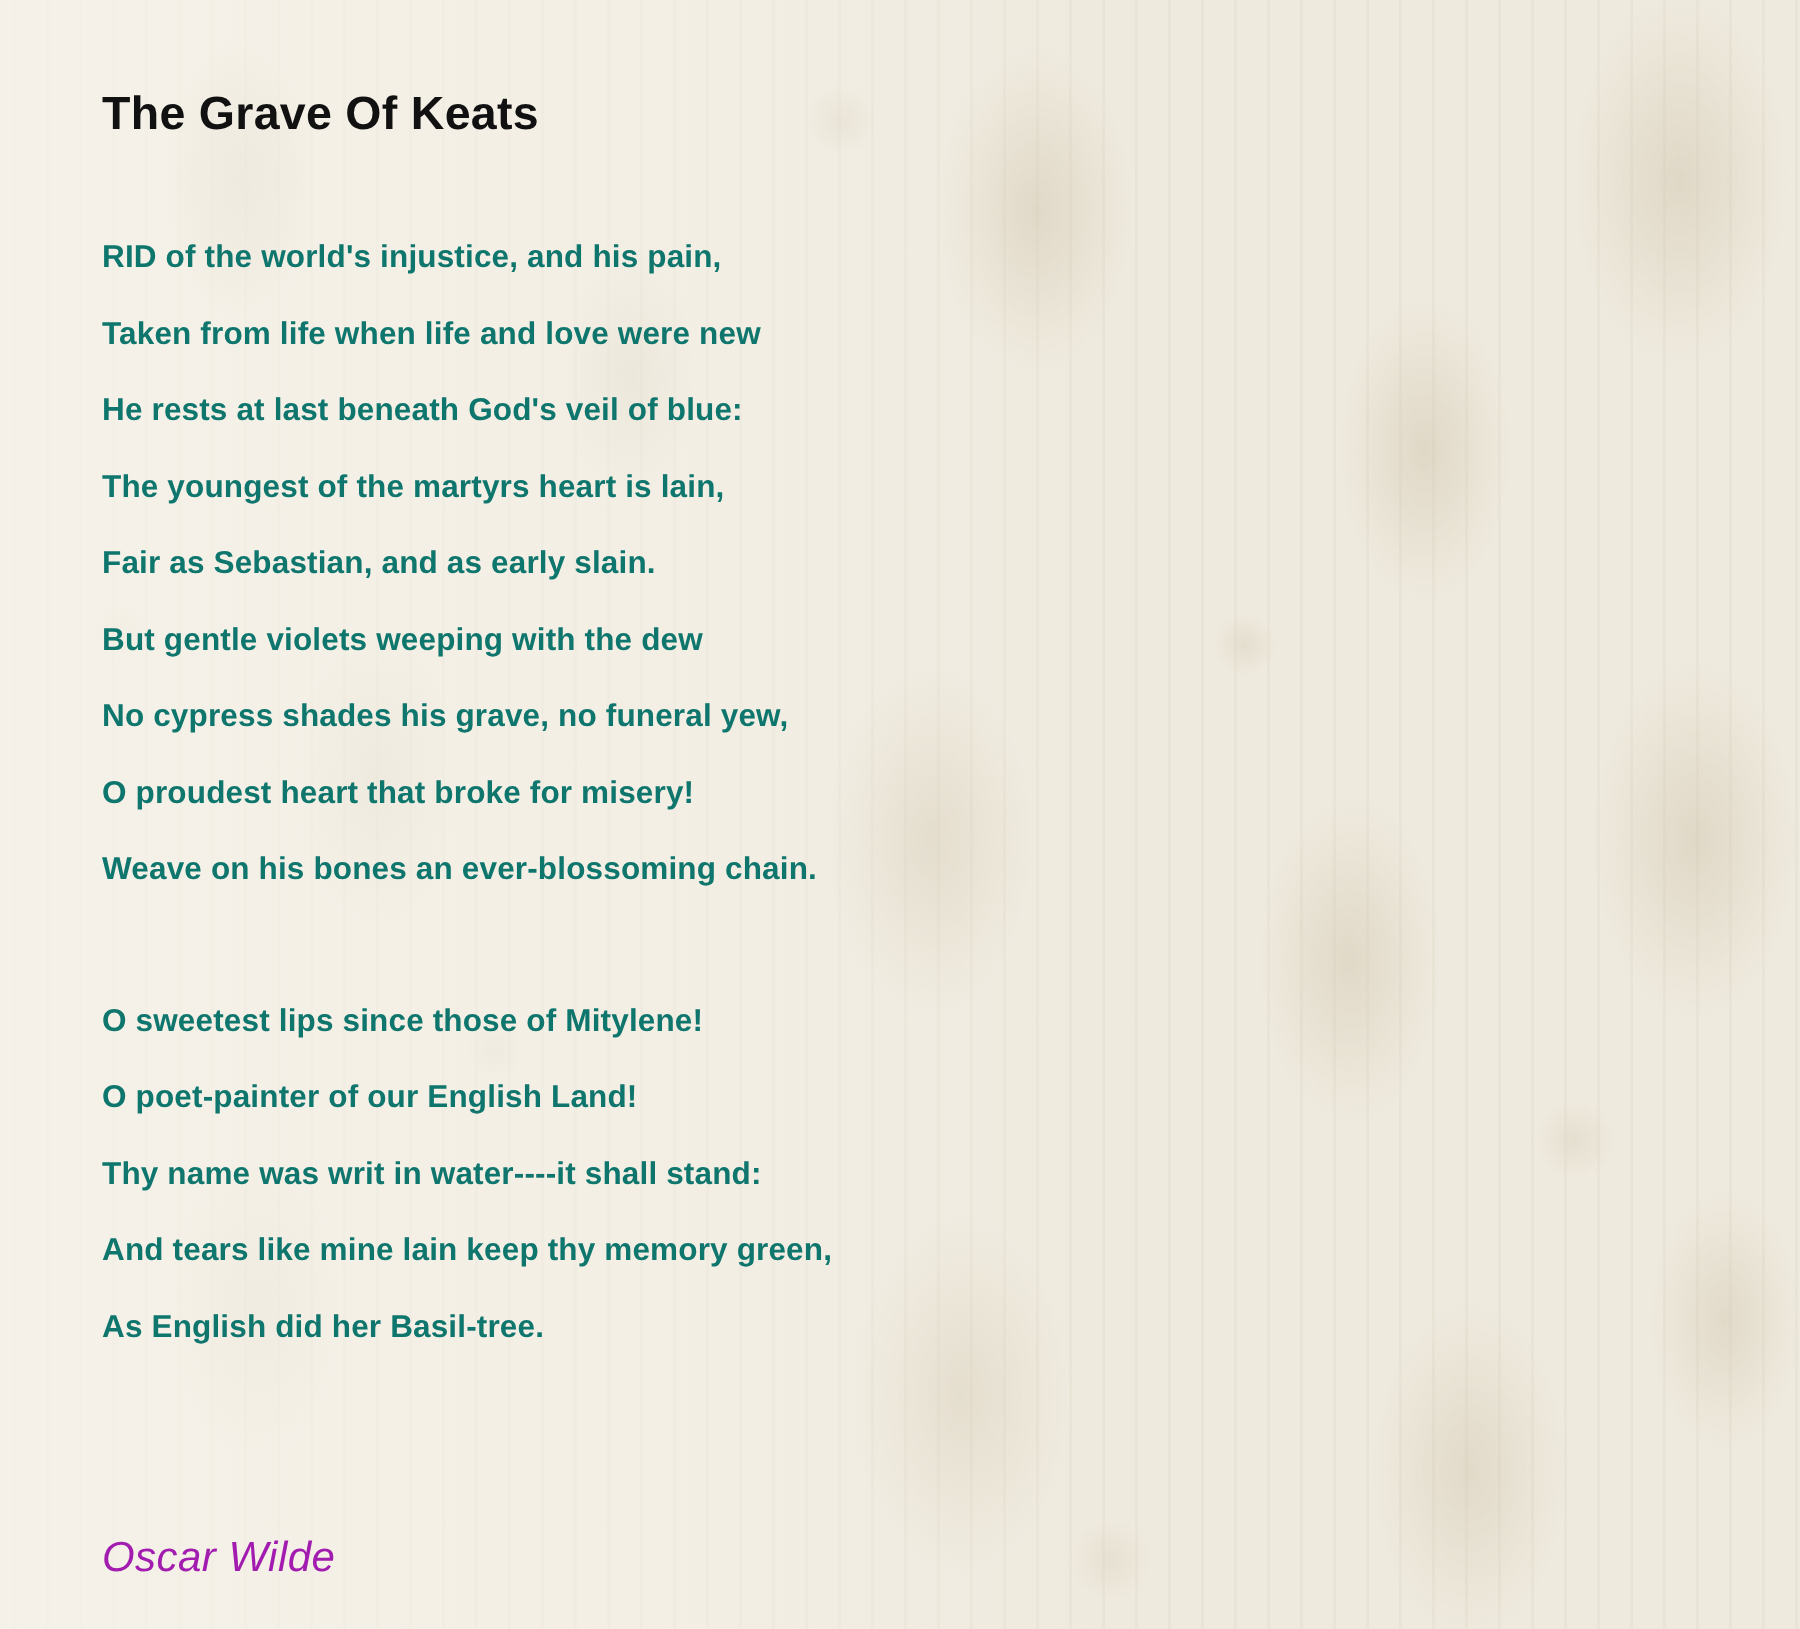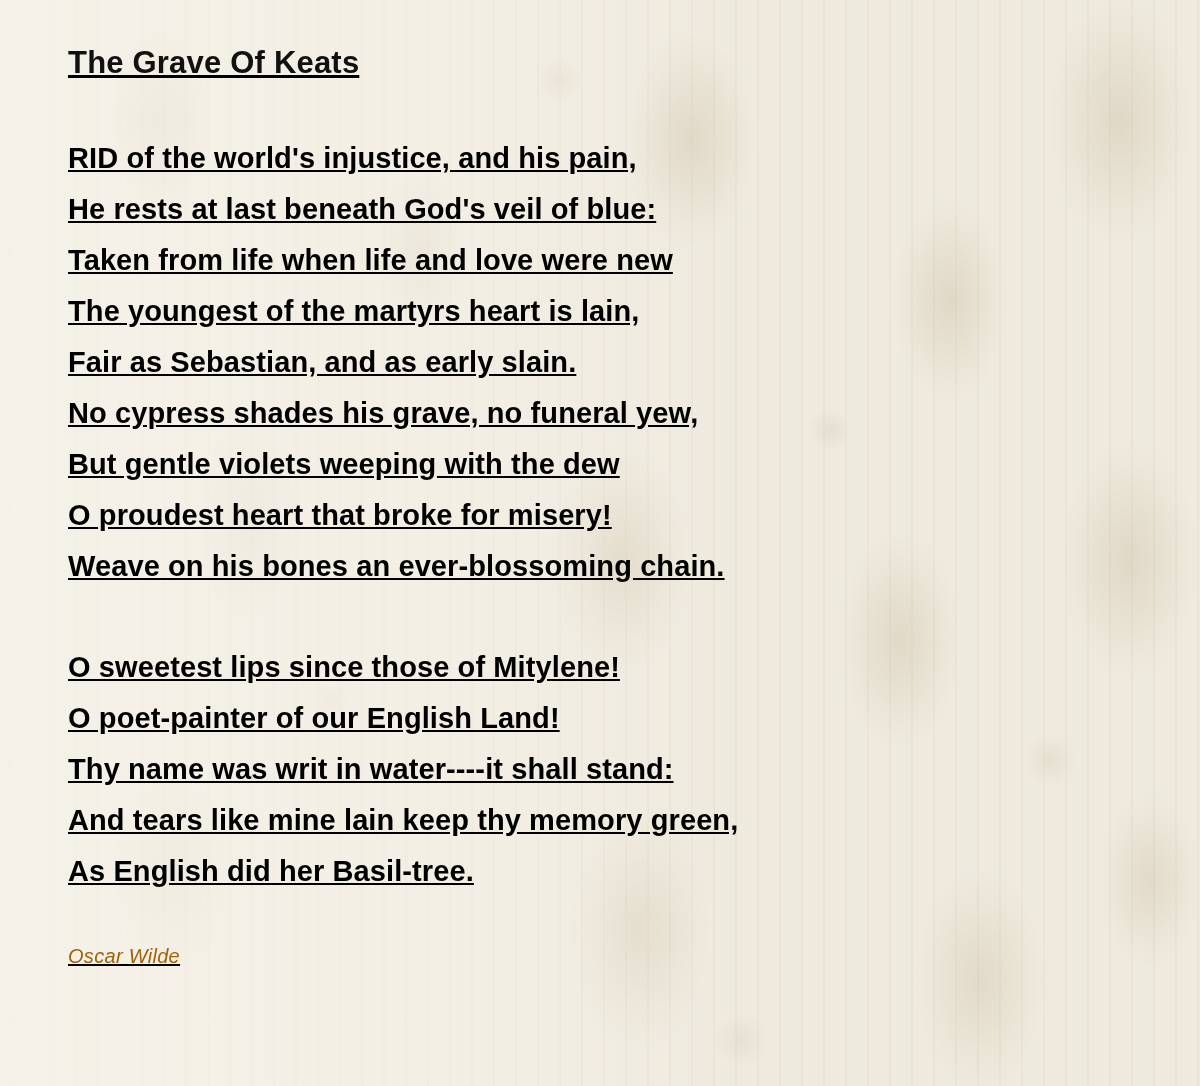--- a/index.html
+++ b/index.html
@@ -79,22 +79,21 @@
     position: absolute;
     inset: 0;
     pointer-events: none;
     background: linear-gradient(to right, rgba(247,244,236,.75) 0%, rgba(247,244,236,.45) 38%, rgba(247,244,236,0) 62%);
   }
 
   
   .content {
     position: relative;
     z-index: 3;
-    padding: 44px 60px 0 68px;
-    text-decoration: underline;
+    padding: 57px 60px 0 68px;
   }
 
   .poem-title {
     font-size: 31px;
     font-weight: bold;
     color: #111111;
     letter-spacing: .2px;
     margin: 0 0 52px 0;
     line-height: 1.2;
   }
@@ -104,58 +103,58 @@
   }
 
   .stanza {
     margin: 0 0 0 0;
   }
   .stanza + .stanza {
     margin-top: 50px;
   }
 
   .poem-line {
-    font-size: 29px;
+    font-size: 21px;
     font-weight: bold;
-    color: #000000;
+    color: #0f766e;
     line-height: 51px;
     white-space: pre-wrap;
     letter-spacing: .1px;
   }
 
   .author {
-    margin-top: 48px;
-    font-size: 20px;
+    margin-top: 112px;
+    font-size: 28px;
     font-style: italic;
-    color: #a16207;
+    color: #a21caf;
     letter-spacing: .3px;
   }
 </style>
 </head>
 <body>
 
 <div class="page">
   <div class="stripes"></div>
   <div class="damask"></div>
   <div class="damask2"></div>
   <div class="wash"></div>
 
   <div class="content">
     <h1 class="poem-title">The Grave Of Keats</h1>
 
     <div class="poem-body">
 
       <div class="stanza">
         <div class="poem-line">RID of the world's injustice, and his pain,</div>
+        <div class="poem-line">Taken from life when life and love were new</div>
         <div class="poem-line">He rests at last beneath God's veil of blue:</div>
-        <div class="poem-line">Taken from life when life and love were new</div>
         <div class="poem-line">The youngest of the martyrs heart is lain,</div>
         <div class="poem-line">Fair as Sebastian, and as early slain.</div>
+        <div class="poem-line">But gentle violets weeping with the dew</div>
         <div class="poem-line">No cypress shades his grave, no funeral yew,</div>
-        <div class="poem-line">But gentle violets weeping with the dew</div>
         <div class="poem-line">O proudest heart that broke for misery!</div>
         <div class="poem-line">Weave on his bones an ever-blossoming chain.</div>
       </div>
 
       <div class="stanza">
         <div class="poem-line">O sweetest lips since those of Mitylene!</div>
         <div class="poem-line">O poet-painter of our English Land!</div>
         <div class="poem-line">Thy name was writ in water----it shall stand:</div>
         <div class="poem-line">And tears like mine lain keep thy memory green,</div>
         <div class="poem-line">As English did her Basil-tree.</div>

